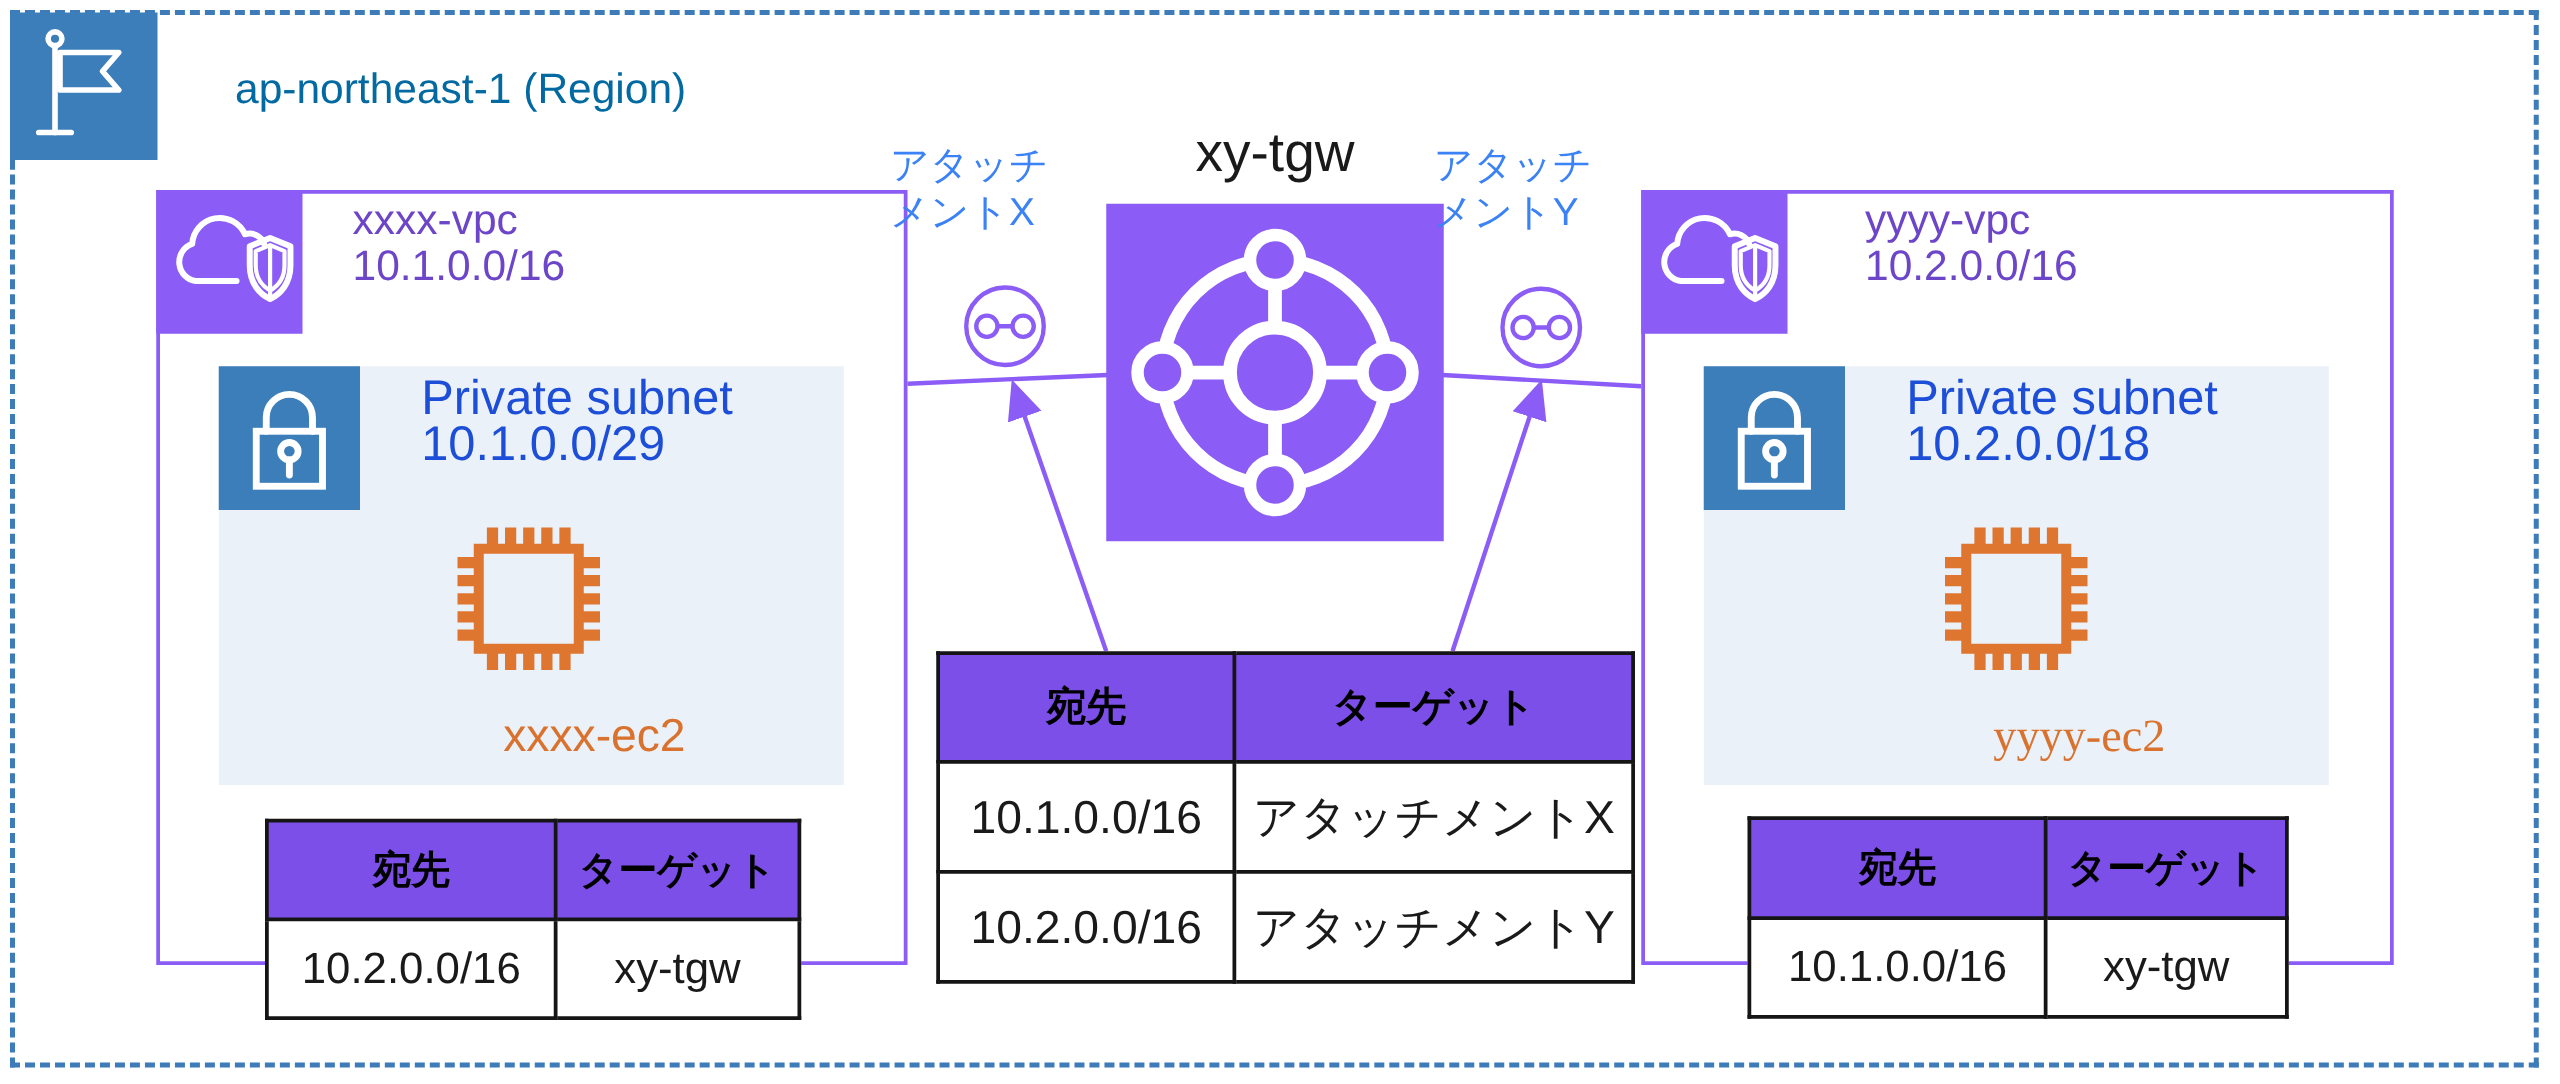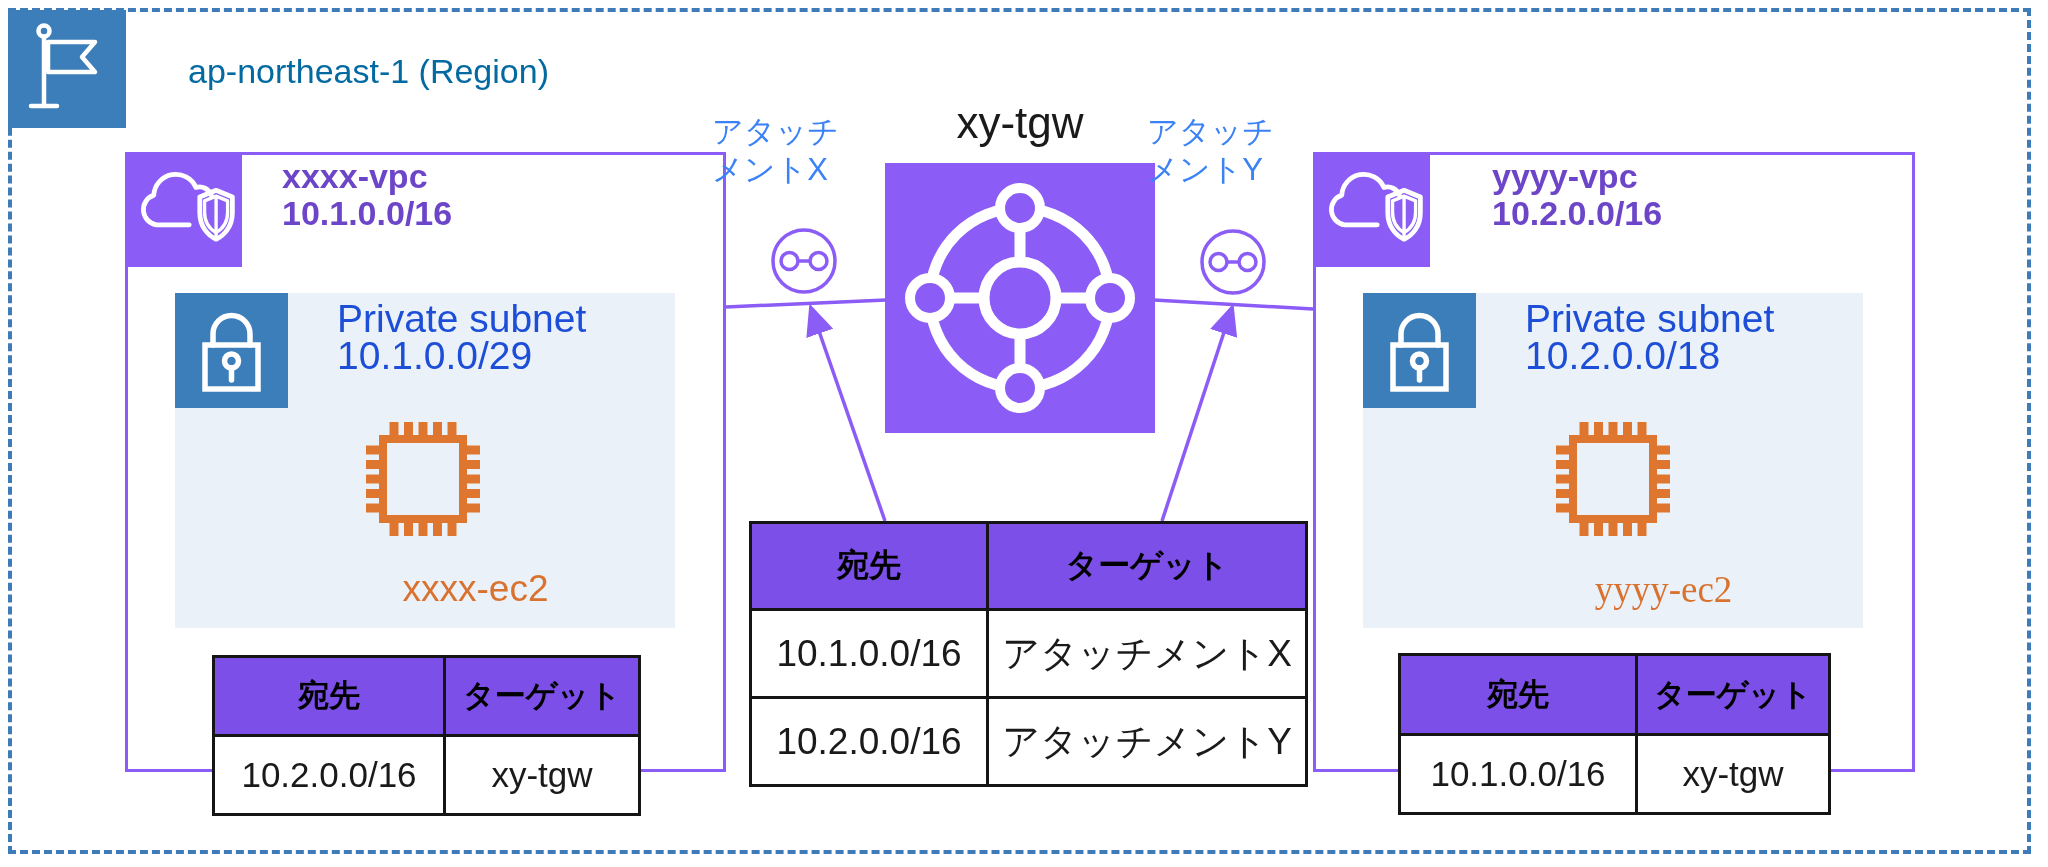--- a/index.html
+++ b/index.html
@@ -12,21 +12,21 @@
   
   .region-box{left:8px;top:8px;width:2015px;height:838px;border:4px dashed #3E7CB9;}
   .flag-square{left:8px;top:10px;width:118px;height:118px;background:#3C7EB9;z-index:2;}
   .region-label{left:168px;top:52px;font-size:34px;color:#0369a1;z-index:2;white-space:nowrap;margin-left:20px;}
 
   
   .vpc-box{border:3px solid #8B5CF6;background:transparent;z-index:1;}
   .vpc-left{left:125px;top:152px;width:595px;height:614px;}
   .vpc-right{left:1313px;top:152px;width:596px;height:614px;}
   .vpc-icon-square{width:117px;height:115px;background:#8B5CF6;z-index:3;}
-  .vpc-label{font-size:34px;line-height:37px;color:#6C45C8;z-index:3;white-space:nowrap;font-weight:bold;}
+  .vpc-label{font-size:34px;line-height:37px;color:#6C45C8;z-index:3;white-space:nowrap;}
 
   
   .subnet-box{width:500px;height:335px;background:#EBF1F8;z-index:1;}
   .lock-square{width:113px;height:115px;background:#3C7EB9;z-index:3;}
   .subnet-label{font-size:39px;line-height:37px;color:#1d4ed8;z-index:3;white-space:nowrap;}
   .ec2-label{width:601px;text-align:center;font-size:37px;color:#D9722E;z-index:3;}
 
   
   .tgw-square{left:885px;top:163px;width:270px;height:270px;background:#8B5CF6;z-index:4;}
   .tgw-title{left:885px;top:98px;width:270px;text-align:center;font-size:44px;color:#1a1a1a;z-index:4;white-space:nowrap;}

